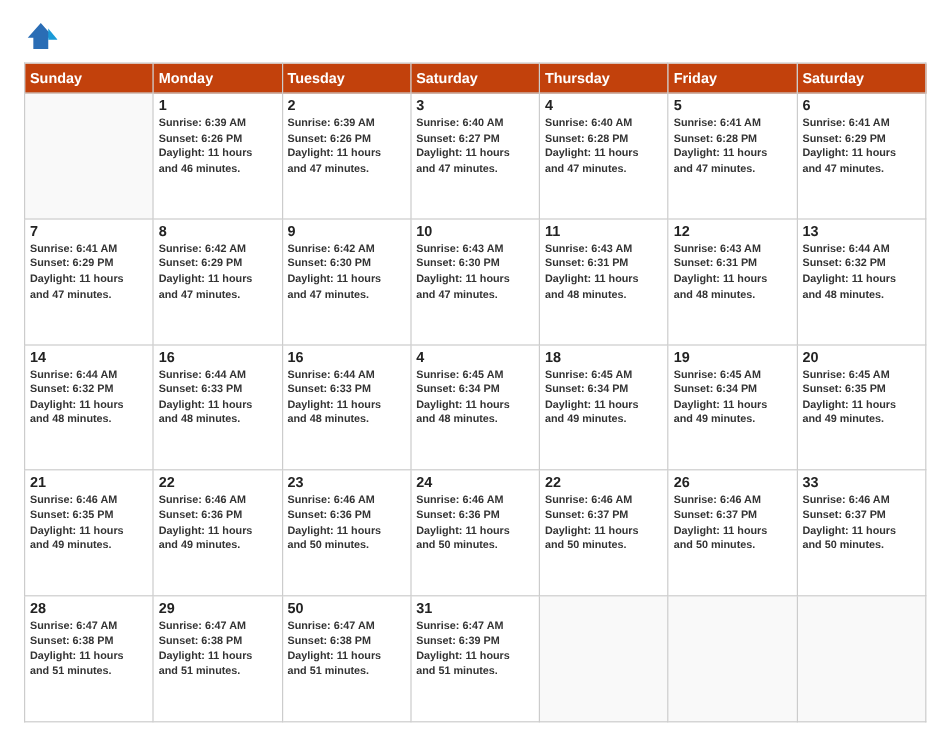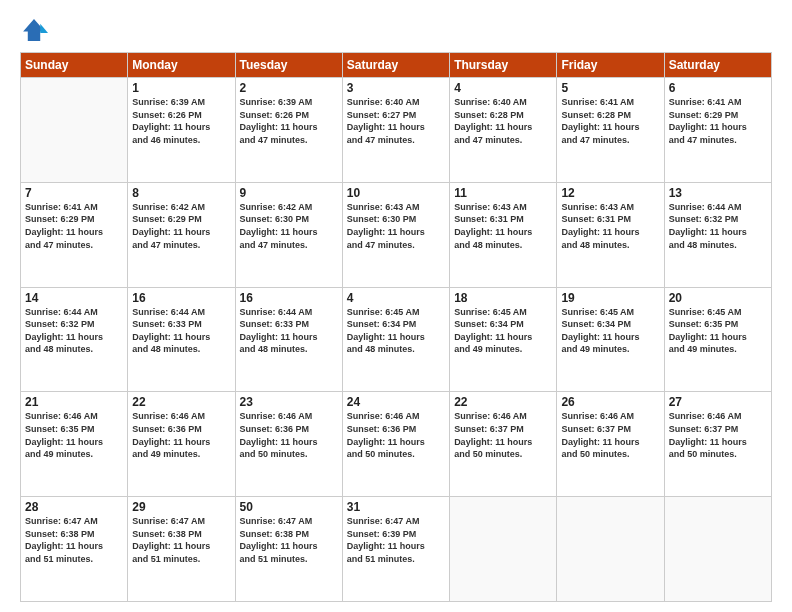--- a/index.html
+++ b/index.html
@@ -308,21 +308,21 @@
 and 50 minutes.</div>
           </td>
           <td>
             <span class="day-num">26</span>
             <div class="day-info" style="white-space: pre-line;">Sunrise: 6:46 AM
 Sunset: 6:37 PM
 Daylight: 11 hours
 and 50 minutes.</div>
           </td>
           <td>
-            <span class="day-num">27</span>
+            <span class="day-num">33</span>
             <div class="day-info" style="white-space: pre-line;">Sunrise: 6:46 AM
 Sunset: 6:37 PM
 Daylight: 11 hours
 and 50 minutes.</div>
           </td>
         </tr>
         <tr>
           <td>
             <span class="day-num">28</span>
             <div class="day-info" style="white-space: pre-line;">Sunrise: 6:47 AM

